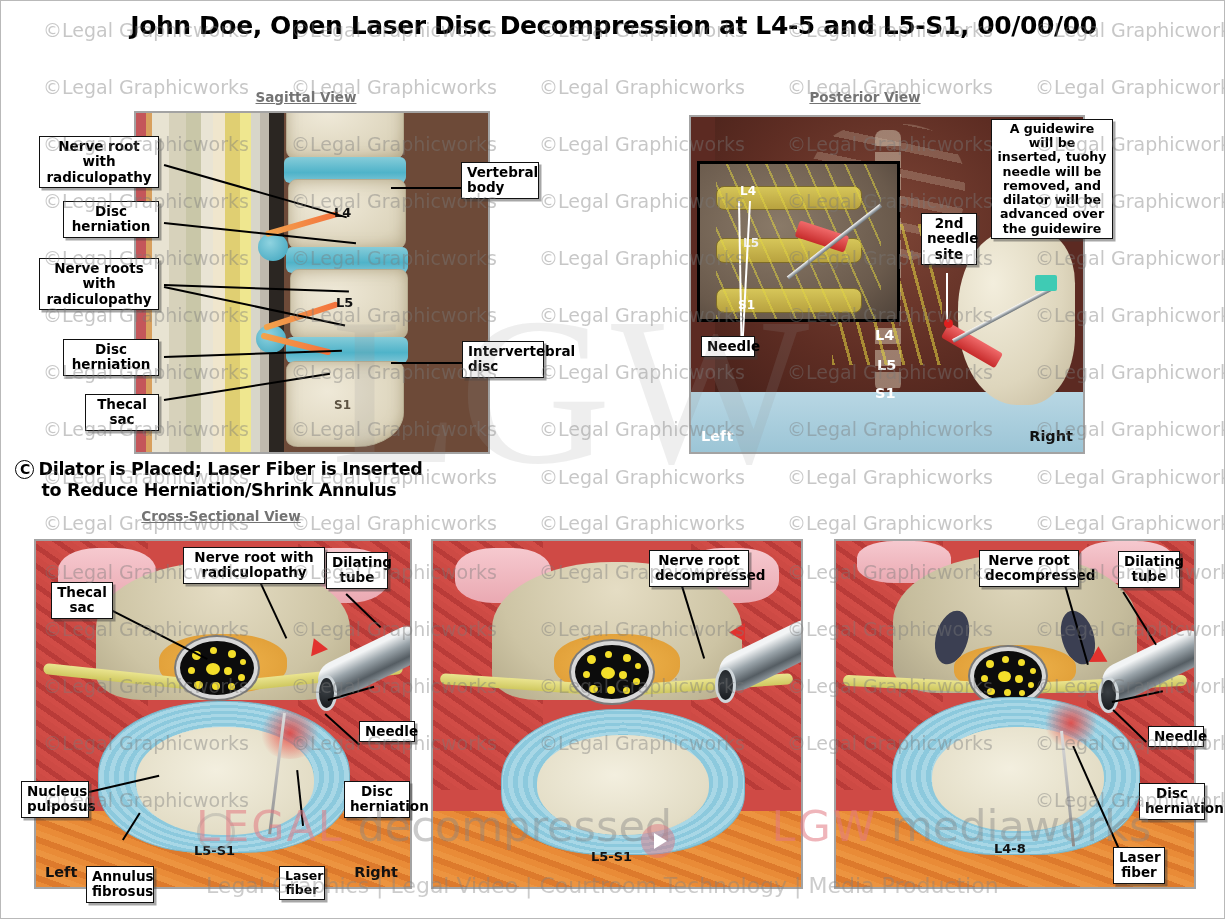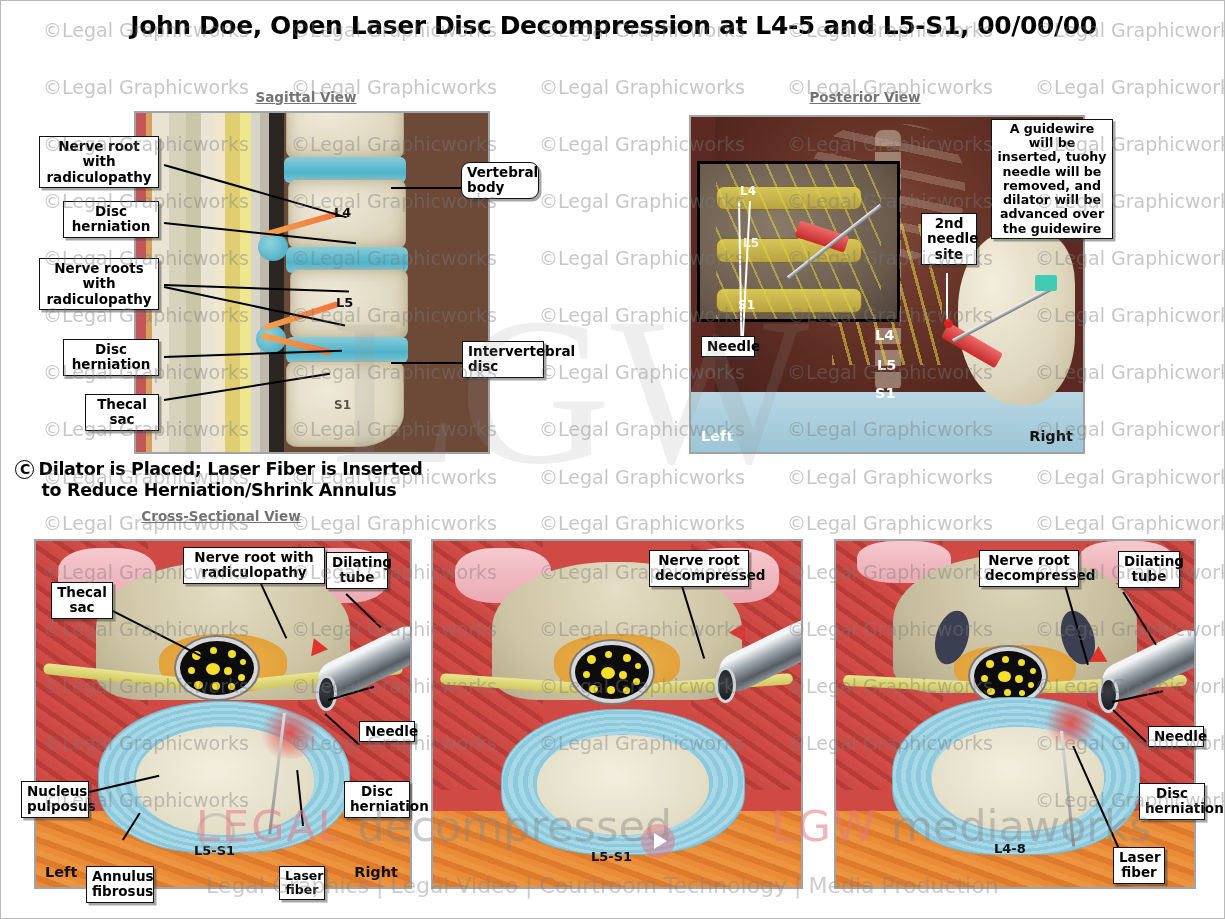--- a/index.html
+++ b/index.html
@@ -360,21 +360,21 @@
   <div class="leader" style="left:163px; top:355px; width:178px; height:2.4px; transform:rotate(-2deg);"></div>
   <div class="leader" style="left:163px; top:398px; width:168px; height:2.4px; transform:rotate(-9deg);"></div>
   <div class="leader" style="left:390px; top:186px; width:70px; height:2.2px;"></div>
   <div class="leader" style="left:390px; top:361px; width:72px; height:2.2px;"></div>
 
   <div class="lab" style="left:38px; top:135px; width:120px; font-size:13.5px;">Nerve root with radiculopathy</div>
   <div class="lab" style="left:62px; top:200px; width:96px; font-size:13.5px;">Disc herniation</div>
   <div class="lab" style="left:38px; top:257px; width:120px; font-size:13.5px;">Nerve roots with radiculopathy</div>
   <div class="lab" style="left:62px; top:338px; width:96px; font-size:13.5px;">Disc herniation</div>
   <div class="lab" style="left:84px; top:393px; width:74px; font-size:13.5px;">Thecal sac</div>
-  <div class="lab" style="left:460px; top:161px; width:78px; font-size:13.5px; text-align:left;border-radius:9px;">Vertebral body</div>
+  <div class="lab" style="left:460px; top:161px; width:78px; font-size:13.5px; text-align:left;">Vertebral body</div>
   <div class="lab" style="left:461px; top:340px; width:82px; font-size:13.5px; text-align:left;">Intervertebral disc</div>
 
   <div class="imgpanel paB" style="left:688px; top:114px; width:396px; height:339px;">
     <div class="torso"></div>
     <div class="ribcage"></div>
     <div class="spine"></div>
     <div class="nervefan"></div>
     <div class="bed"></div>
     <div class="glove"></div>
 

